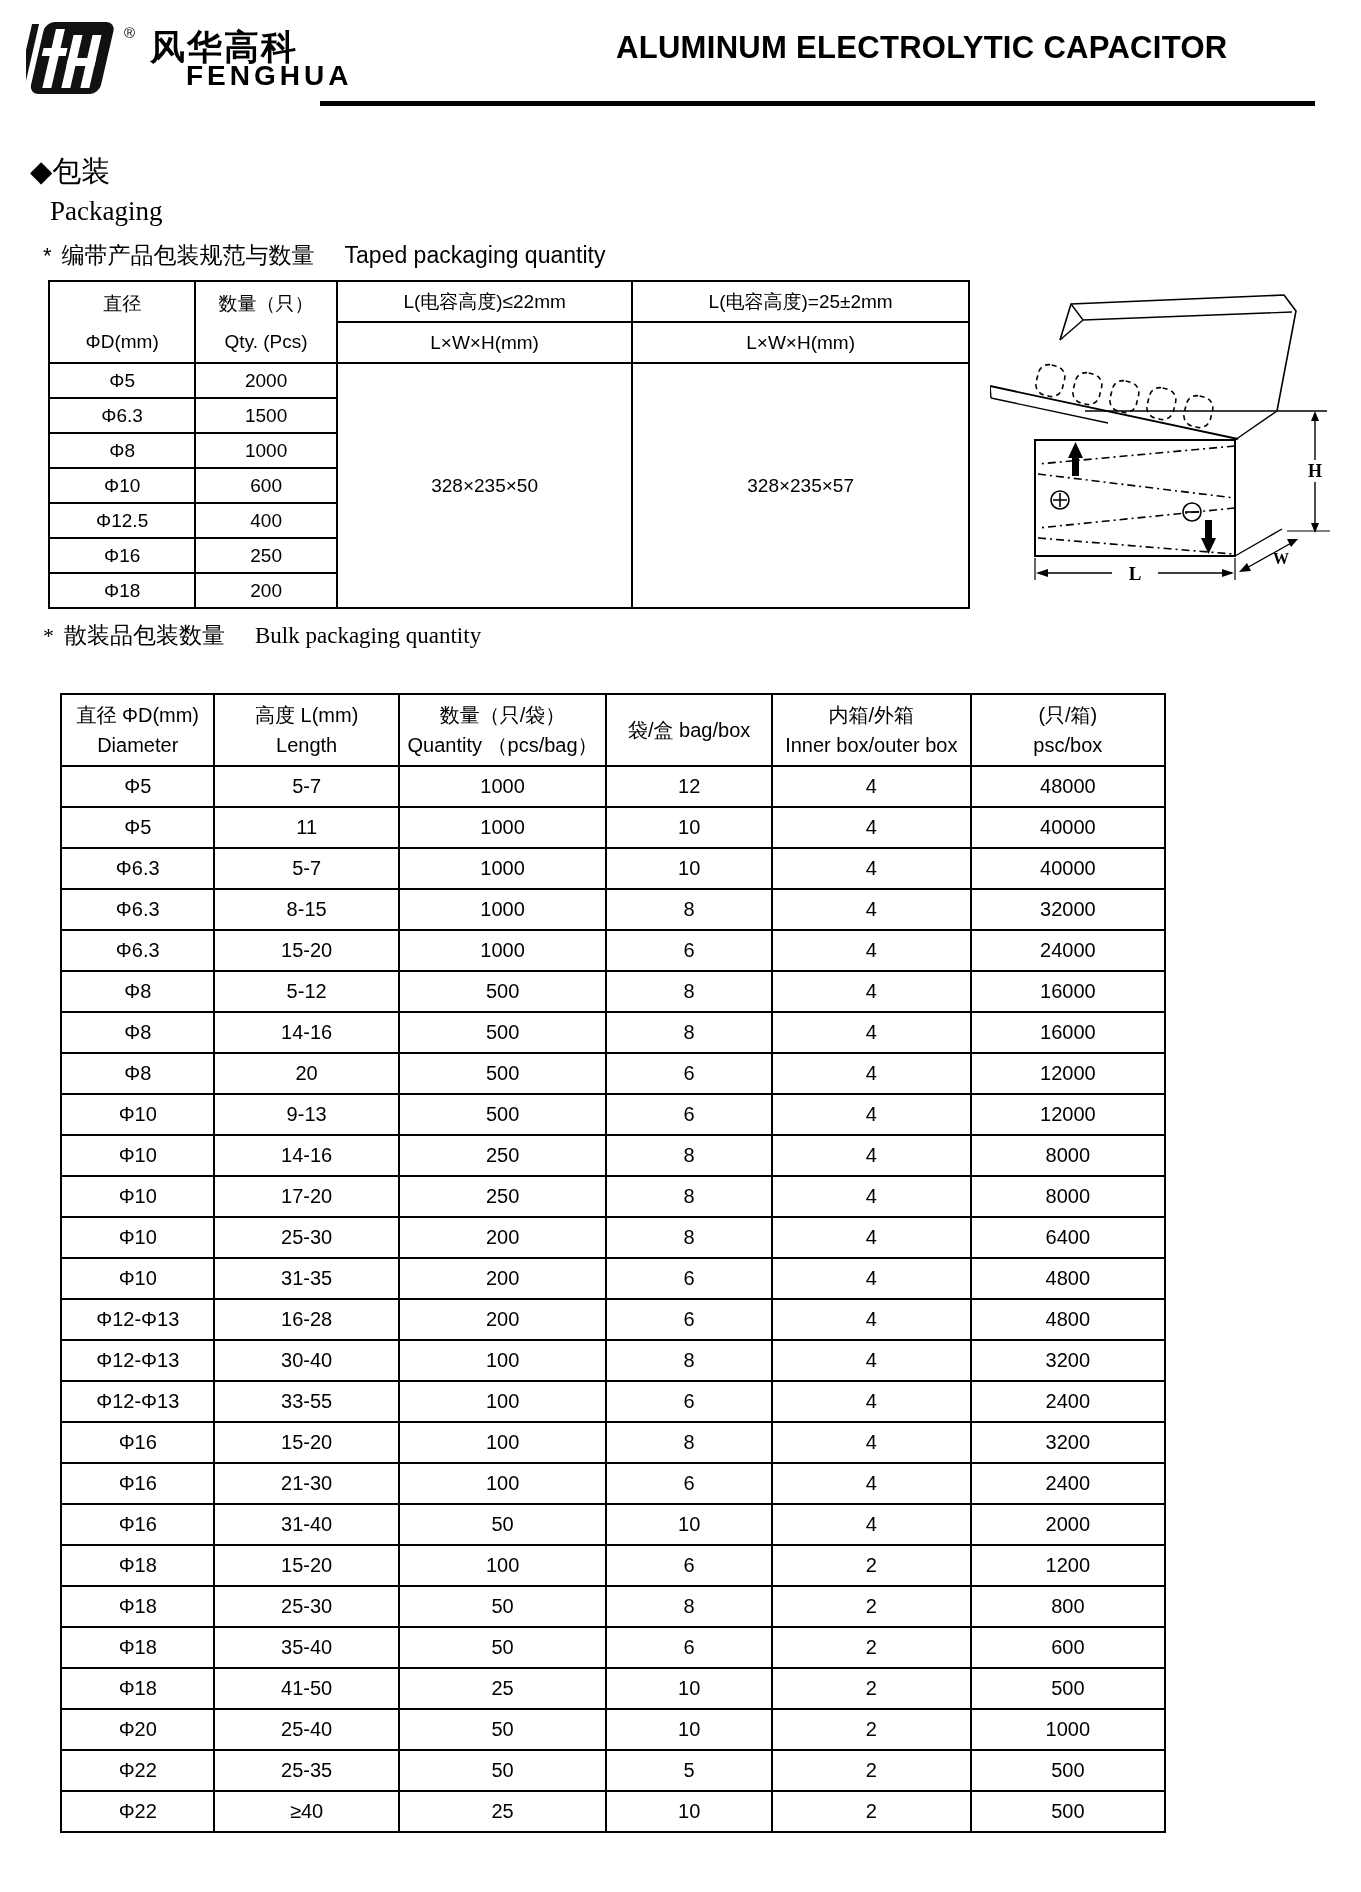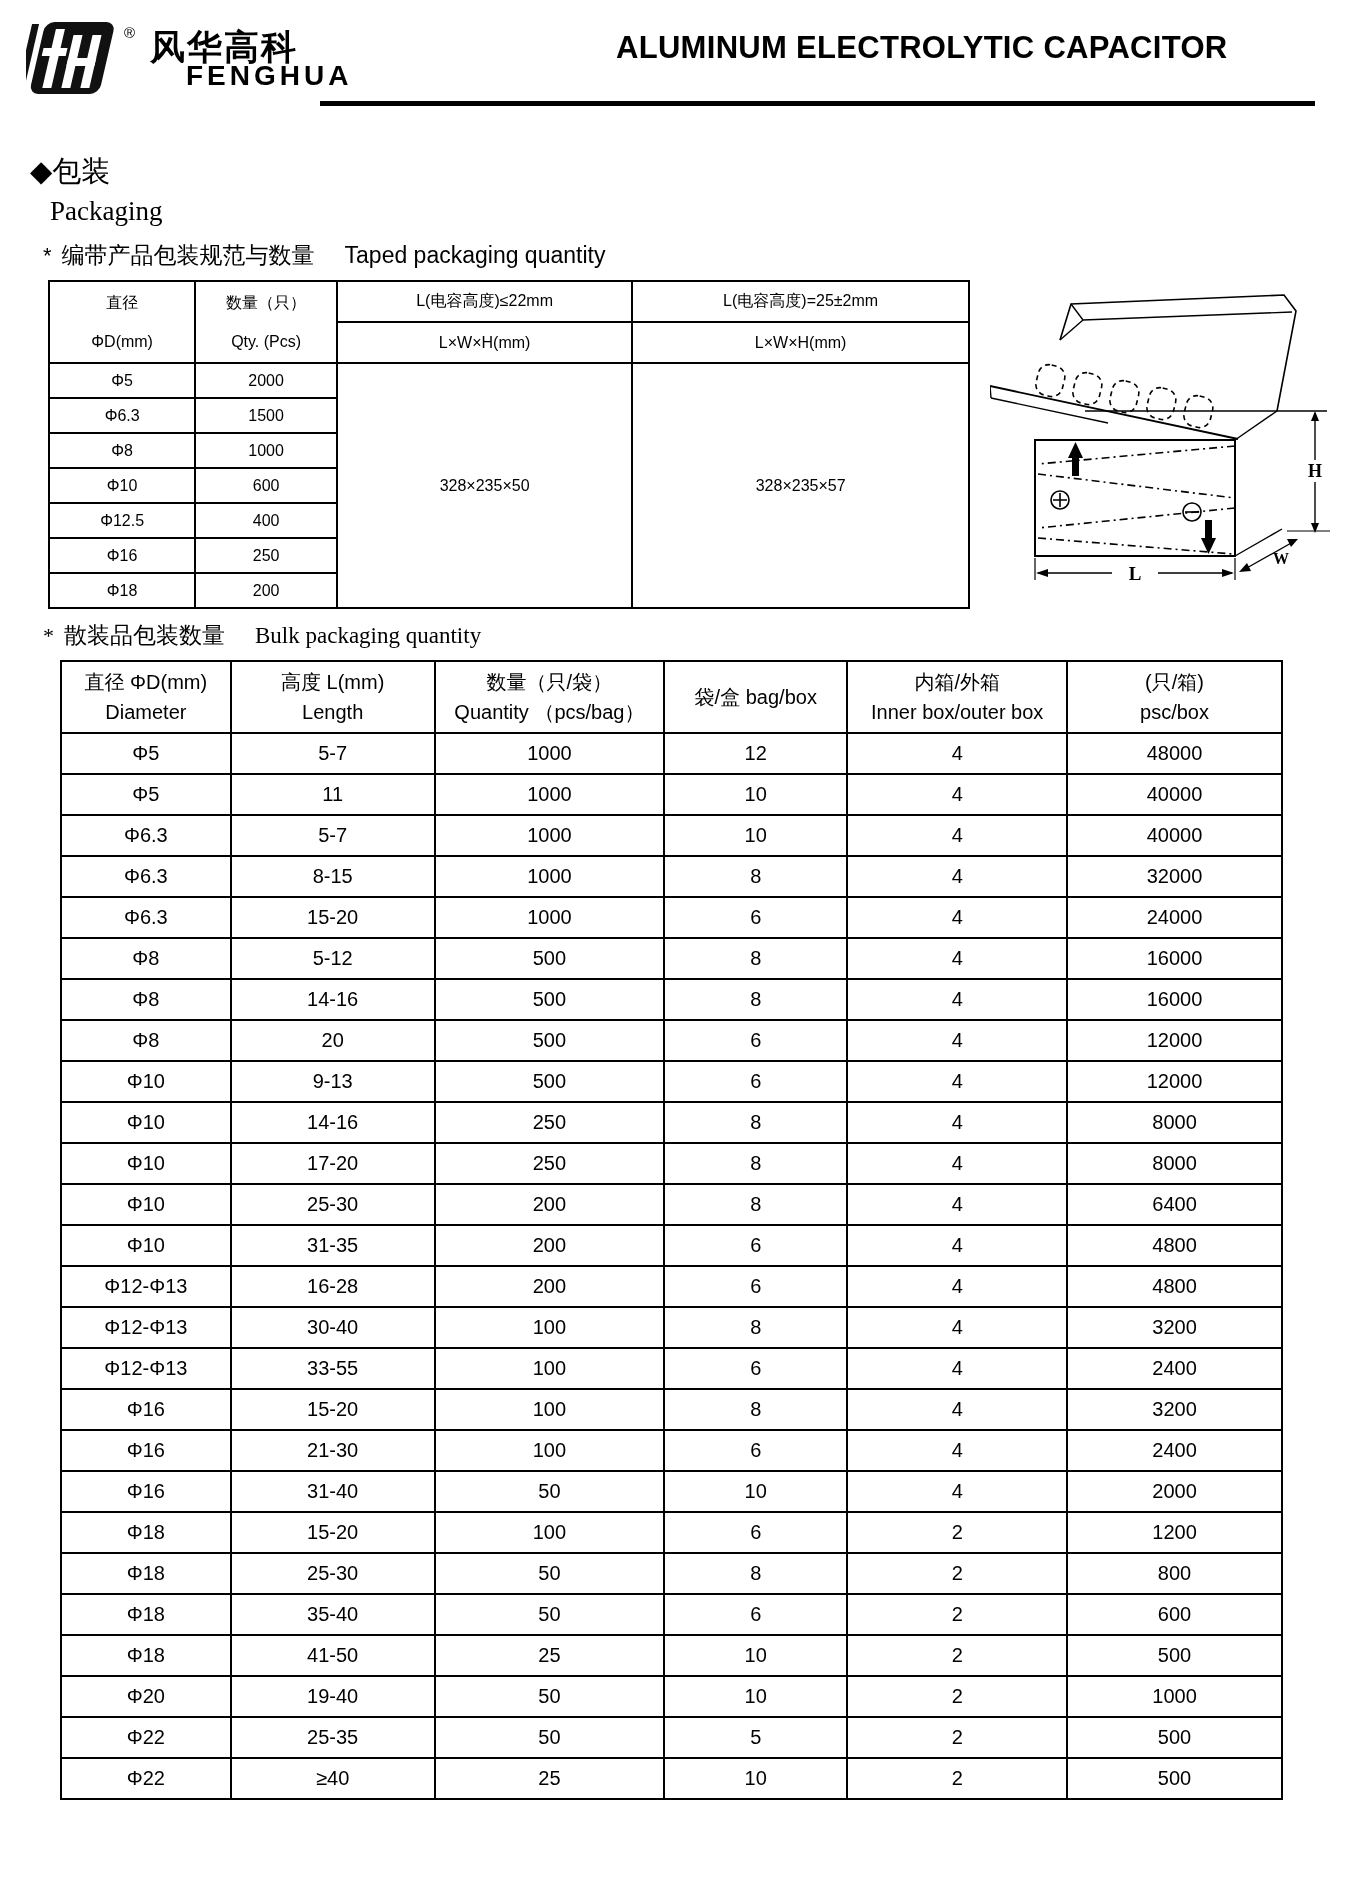--- a/index.html
+++ b/index.html
@@ -21,28 +21,28 @@
   .sub-heading{position:absolute; font-size:23px; white-space:nowrap;}
   .sub-heading .star{font-size:22px; margin-right:10px;}
   .sub-heading .en{margin-left:30px;}
   .taped-heading{left:43px; top:240px;}
   .bulk-heading{left:43px; top:620px;font-family:Liberation Serif, serif;}
   
   table{border-collapse:collapse; table-layout:fixed; background:#fff;}
   th,td{border:2px solid #000; text-align:center; vertical-align:middle;
         font-weight:normal; padding:0; overflow:hidden;}
   .t1{position:absolute; left:48px; top:280px; width:922px;}
-  .t1 th,.t1 td{font-size:16px;}
+  .t1 th,.t1 td{font-size:19px;}
   .t1 col.c1{width:15.9%;} .t1 col.c2{width:15.4%;}
   .t1 col.c3{width:32.1%;} .t1 col.c4{width:36.6%;}
   .t1 thead tr{height:40px;}
   .t1 tbody tr{height:35px;}
   .t1 .two-line{height:80px;}
   .t1 .two-line .stack{display:flex; flex-direction:column; justify-content:space-around; height:76px;}
-  .t2{position:absolute; left:60px; top:660px; width:1223px;}
+  .t2{position:absolute; left:60px; top:693px; width:1106px;}
   .t2 th,.t2 td{font-size:20px;}
   .t2 col.c1{width:13.9%;} .t2 col.c2{width:16.7%;} .t2 col.c3{width:18.8%;}
   .t2 col.c4{width:15.0%;} .t2 col.c5{width:18.0%;} .t2 col.c6{width:17.6%;}
   .t2 thead tr{height:72px;}
   .t2 tbody tr{height:41px;}
   .hdr-cn,.hdr-en{display:block; line-height:1.5;}
   .hdr-en:empty{display:none;}
   
   .box-diagram{position:absolute; left:990px; top:288px;}
 </style>
@@ -432,21 +432,21 @@
         <tr>
           <td>Φ18</td>
           <td>41-50</td>
           <td>25</td>
           <td>10</td>
           <td>2</td>
           <td>500</td>
         </tr>
         <tr>
           <td>Φ20</td>
-          <td>19-40</td>
+          <td>25-40</td>
           <td>50</td>
           <td>10</td>
           <td>2</td>
           <td>1000</td>
         </tr>
         <tr>
           <td>Φ22</td>
           <td>25-35</td>
           <td>50</td>
           <td>5</td>

